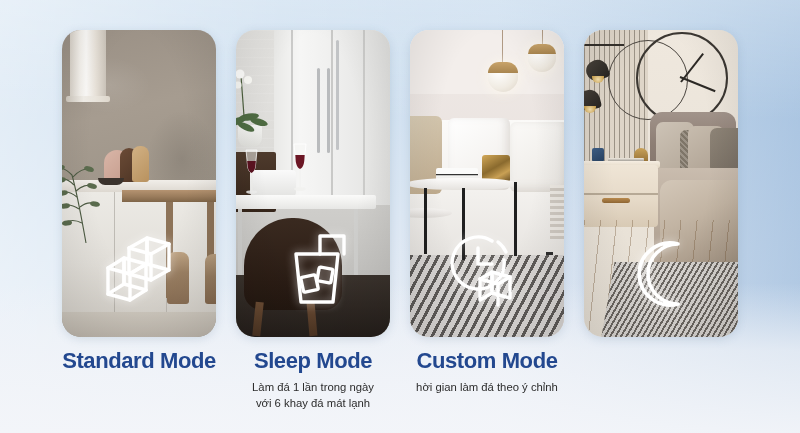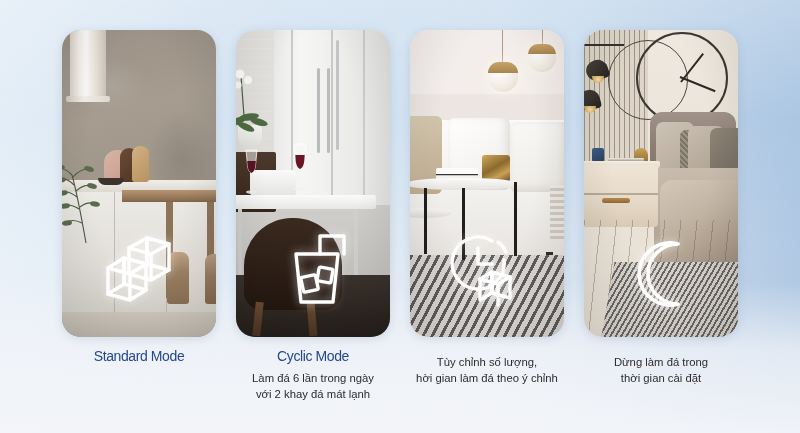--- a/index.html
+++ b/index.html
@@ -243,21 +243,21 @@
   .icon-wrap { position:absolute; pointer-events:none; }
   .icon-wrap svg { display:block; filter:drop-shadow(0 0 5px rgba(255,255,255,0.55)); }
 
   
   #captions {
     position:absolute; left:62px; top:348px; width:676px; height:80px;
     display:flex; gap:20px;
   }
   .caption { width:156px; text-align:center; }
   .cap-title {
-    font-size:14px; font-weight:normal; color:#23488f;
+    font-size:22px; font-weight:bold; color:#23488f;
     letter-spacing:-0.4px; line-height:1.15; white-space:nowrap;
   }
   .cap-desc {
     margin-top:6px; font-size:11.3px; color:#2c2c2c;
     line-height:1.42; white-space:nowrap;
   }
   .cap-desc div { white-space:nowrap; }
 </style>
 </head>
 <body>
@@ -487,35 +487,31 @@
 
   </div>
 
   <div id="captions">
 
     <div class="caption">
       <div class="cap-title">Standard Mode</div>
     </div>
 
     <div class="caption">
-      <div class="cap-title">Cyclic Mode</div>
+      <div class="cap-title">Sleep Mode</div>
       <div class="cap-desc">
-        <div>Làm đá 6 lần trong ngày</div>
-        <div>với 2 khay đá mát lạnh</div>
+        <div>Làm đá 1 lần trong ngày</div>
+        <div>với 6 khay đá mát lạnh</div>
       </div>
     </div>
 
     <div class="caption">
+      <div class="cap-title">Custom Mode</div>
       <div class="cap-desc">
-        <div>Tùy chỉnh số lượng,</div>
         <div>hời gian làm đá theo ý chỉnh</div>
       </div>
     </div>
 
     <div class="caption">
-      <div class="cap-desc">
-        <div>Dừng làm đá trong</div>
-        <div>thời gian cài đặt</div>
-      </div>
     </div>
 
   </div>
 </div>
 
 </body></html>

